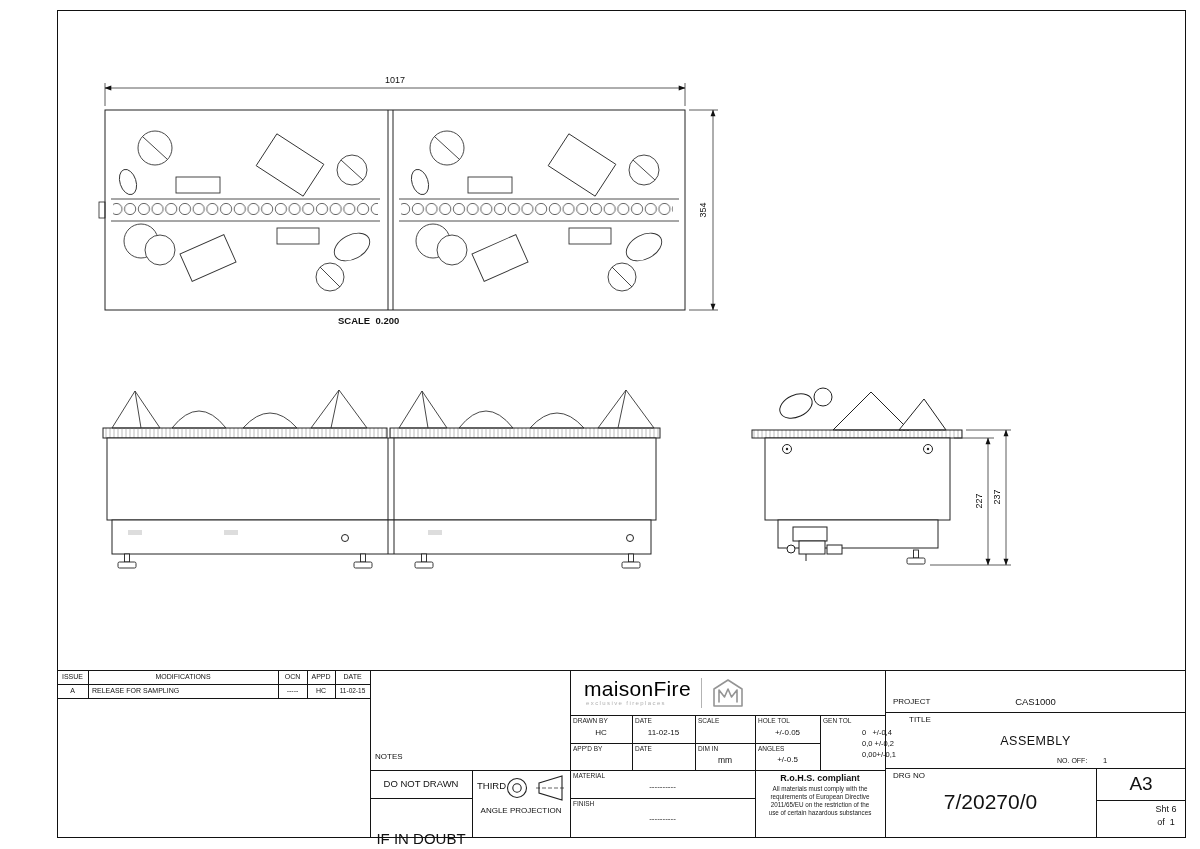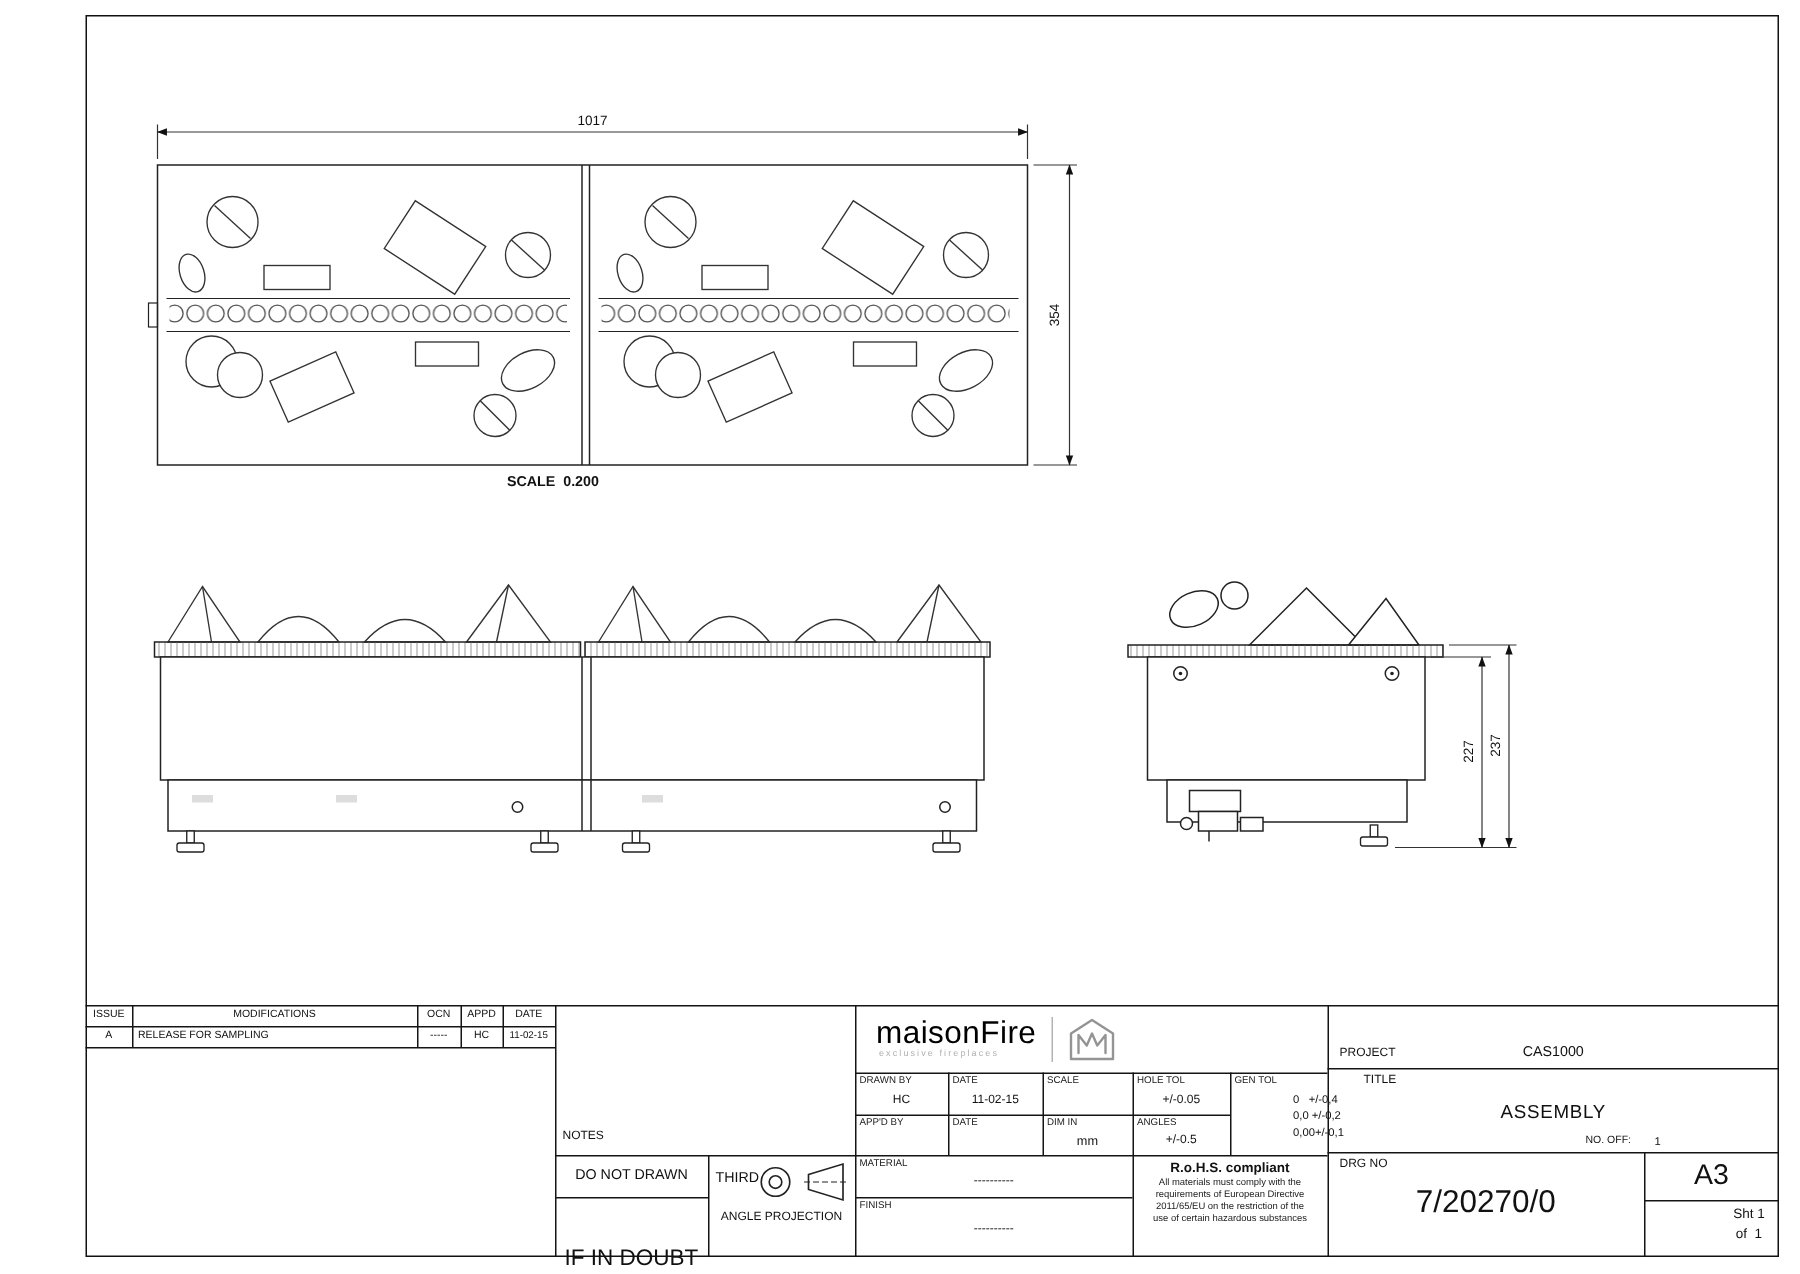--- a/index.html
+++ b/index.html
@@ -281,17 +281,17 @@
   <div class="t" style="left:885px;top:712px;width:301px;height:56px;">
     <span style="position:absolute;left:24px;top:3px;font-size:8px;">TITLE</span>
     <span class="cellv" style="top:22px;font-size:12.5px;letter-spacing:.5px;">ASSEMBLY</span>
     <span style="position:absolute;left:172px;top:45px;font-size:7px;">NO. OFF:</span>
     <span style="position:absolute;left:218px;top:44px;font-size:7.5px;">1</span>
   </div>
   <div class="t" style="left:885px;top:768px;width:301px;height:70px;">
     <span style="position:absolute;left:8px;top:3px;font-size:8px;">DRG NO</span>
     <span style="position:absolute;left:0;top:22px;width:211px;text-align:center;font-size:21px;">7/20270/0</span>
     <span style="position:absolute;left:211px;top:5px;width:90px;text-align:center;font-size:19px;">A3</span>
-    <span class="pre" style="position:absolute;left:215px;top:36px;width:60px;text-align:center;font-size:9px;">Sht 1</span>
+    <span class="pre" style="position:absolute;left:215px;top:36px;width:60px;text-align:center;font-size:9px;">Sht 6</span>
     <span class="pre" style="position:absolute;left:215px;top:49px;width:60px;text-align:center;font-size:9px;">of  1</span>
   </div>
 
 </div>
 
 </body></html>

